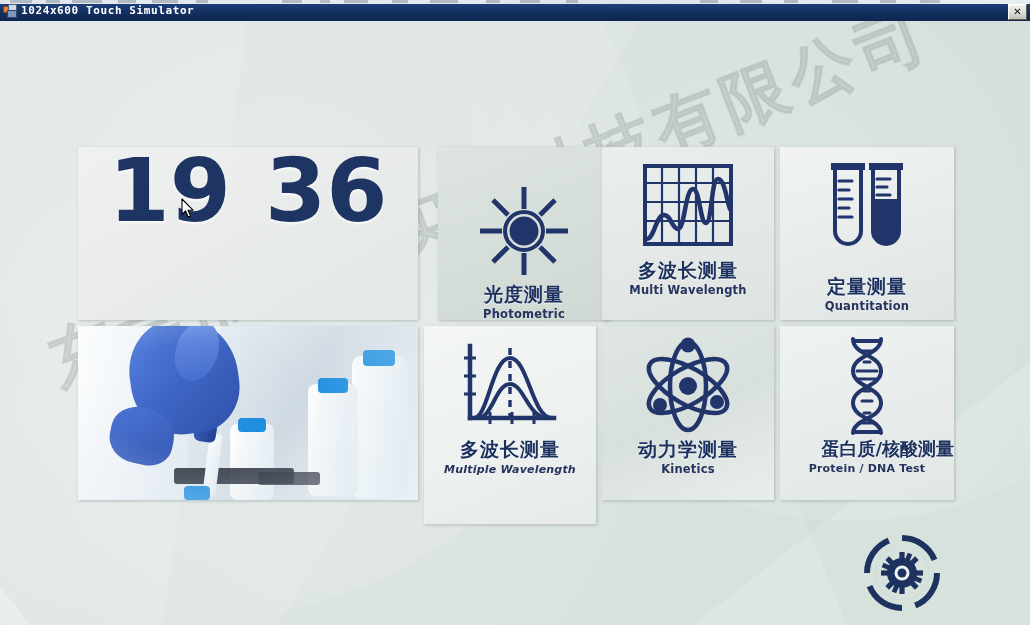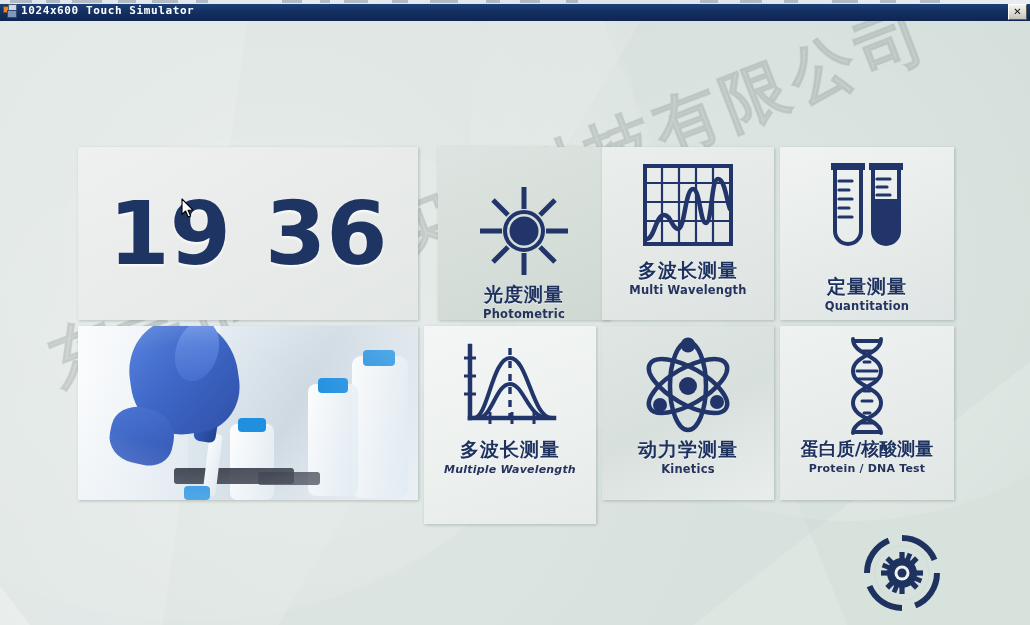--- a/index.html
+++ b/index.html
@@ -103,27 +103,27 @@
   }
   .tile-labels{width:100%;text-align:center;line-height:1;}
   .lbl-cn{
     font-size:19px;font-weight:bold;color:#1e3260;letter-spacing:1px;
     margin-bottom:5px;
     text-shadow:0 1px 0 rgba(255,255,255,.7);
   }
   .lbl-en{
     font-size:11.5px;font-weight:bold;color:#26335e;letter-spacing:.2px;
   }
-  .t-dna .lbl-cn{font-size:18px;letter-spacing:0;}
+  .t-dna .lbl-cn{font-size:18px;letter-spacing:0;text-align:right;}
   .t-dna .lbl-en{font-size:11px;}
   .t-mulw .lbl-en{font-size:11px;font-style:italic;}
 
   
   .clock{
-    width:100%;height:100%;display:flex;align-items:center;justify-content:center;
+    width:100%;height:100%;display:flex;justify-content:center;
     gap:34px;
   }
   .clock span{
     font-family:"DejaVu Sans","Liberation Sans",sans-serif;
     font-size:88px;font-weight:bold;color:#1e3563;line-height:1;
     text-shadow:0 2px 3px rgba(255,255,255,.85);
   }
 
   
   .photo{position:absolute;inset:0;overflow:hidden;background:#e3ecf2;}

